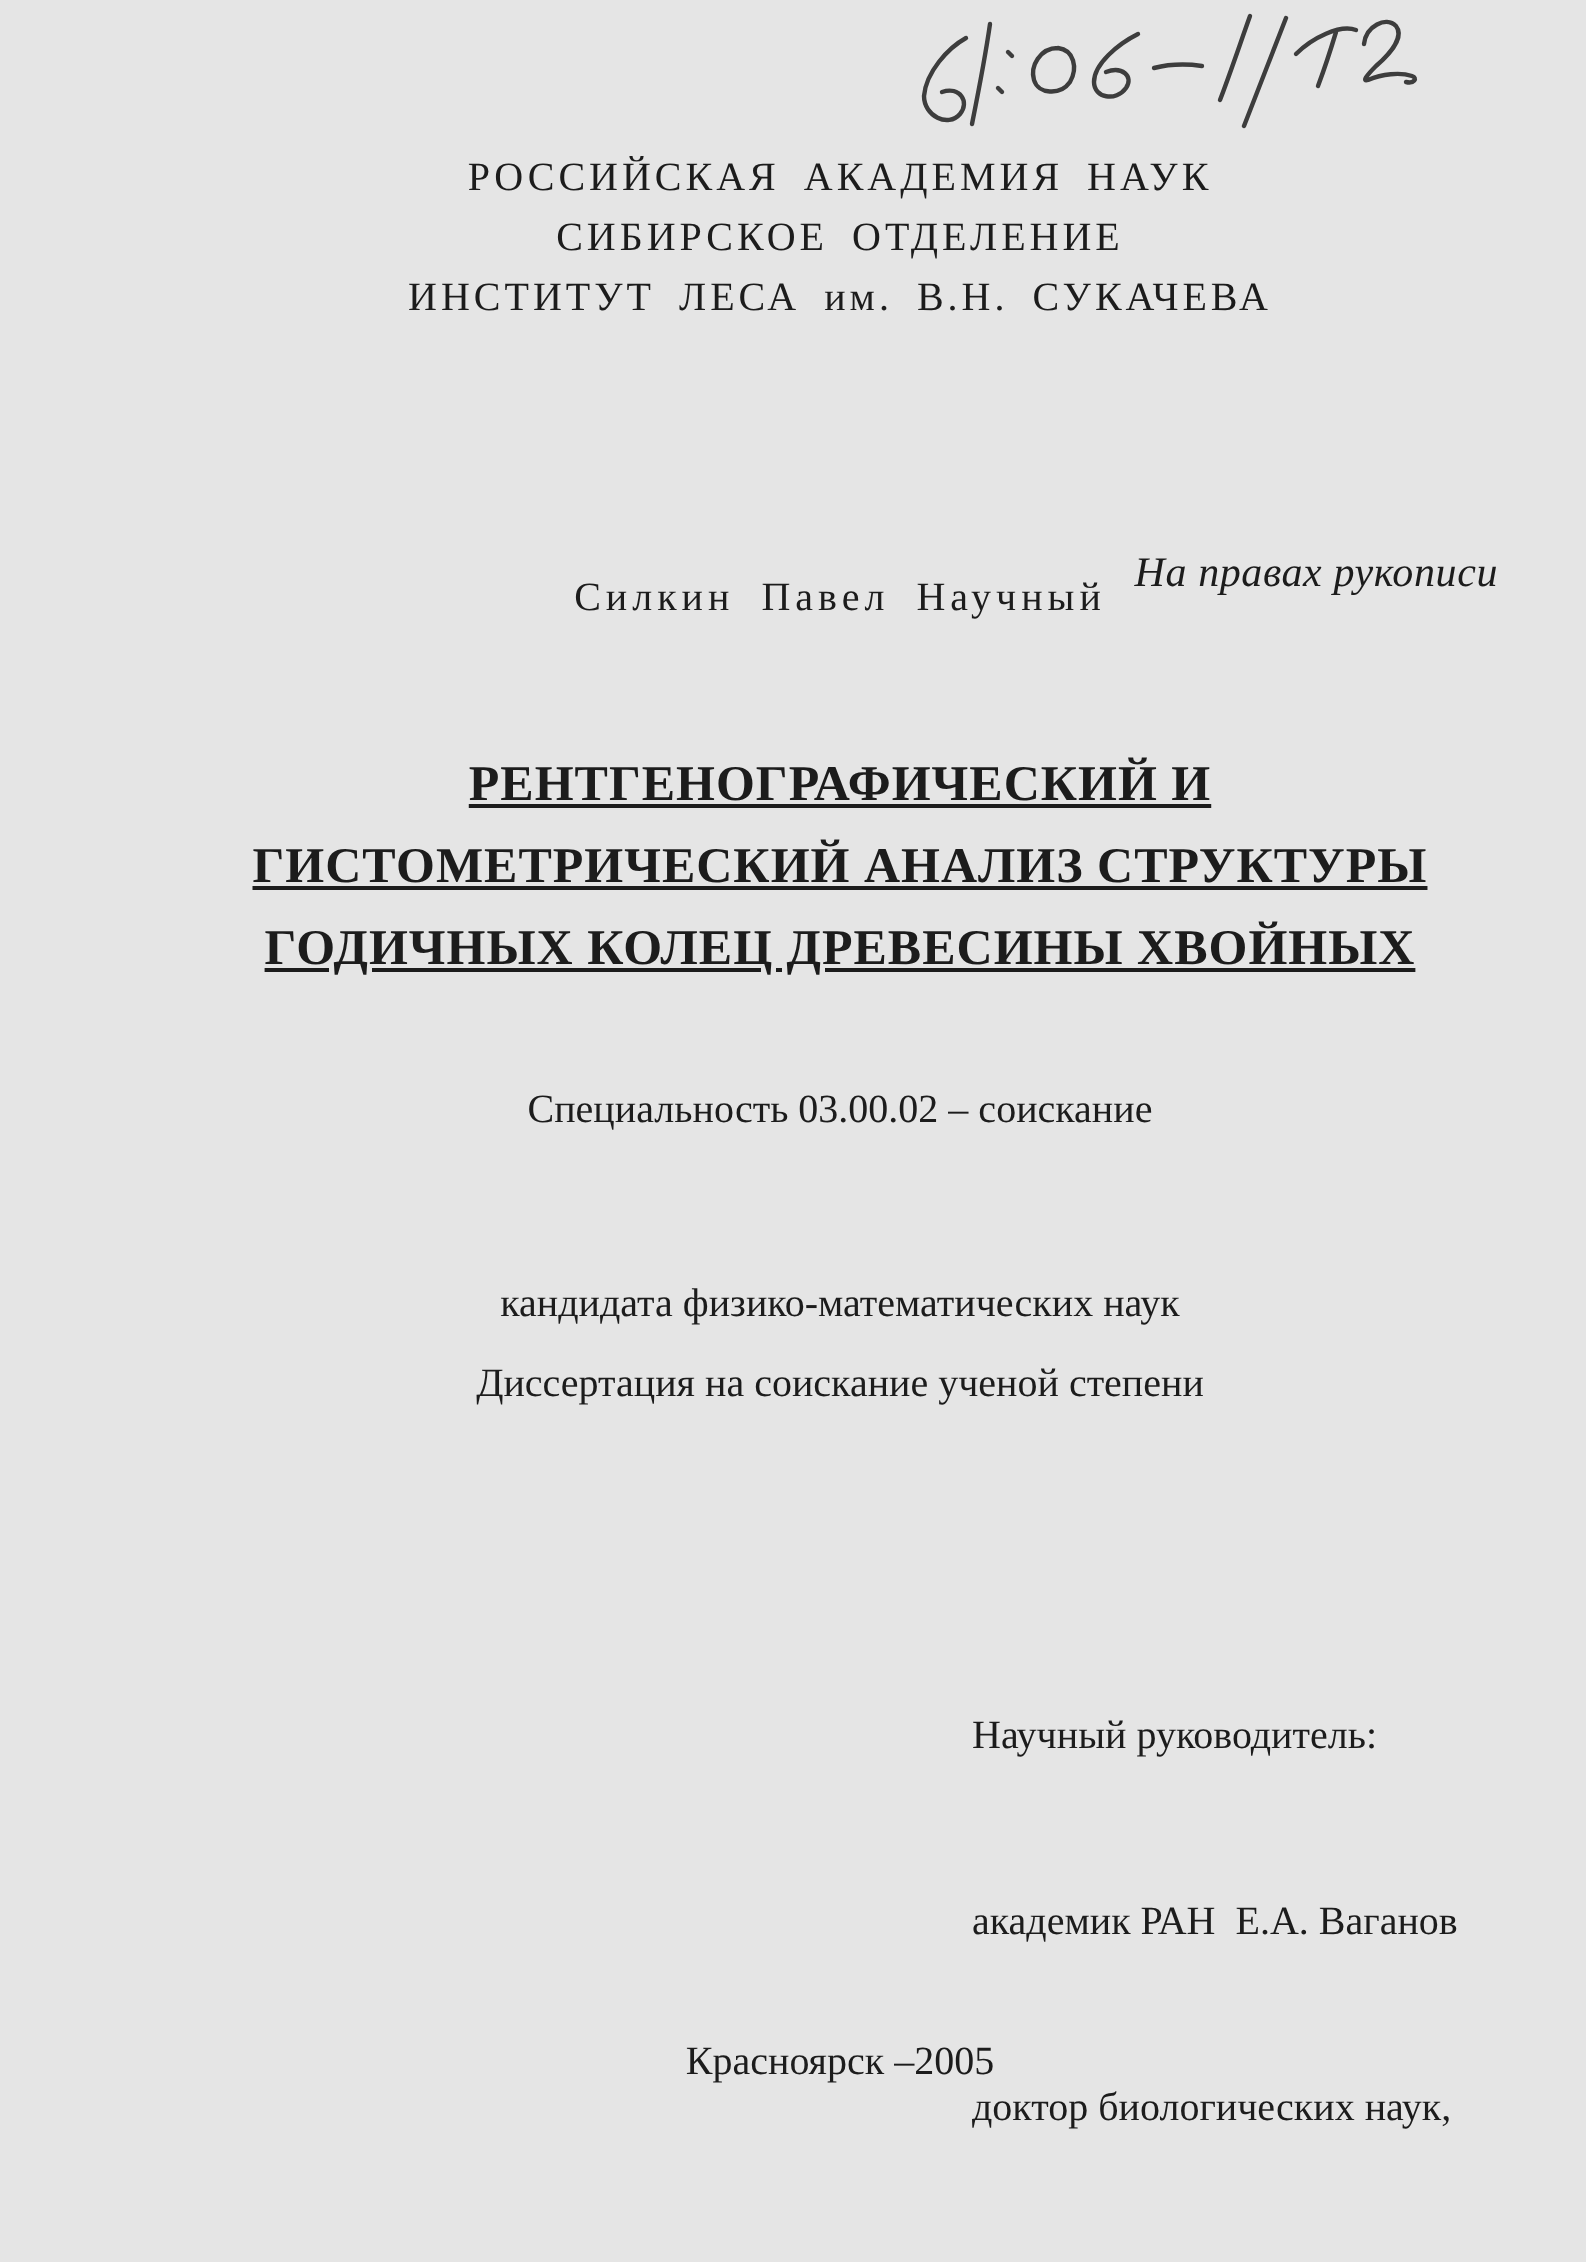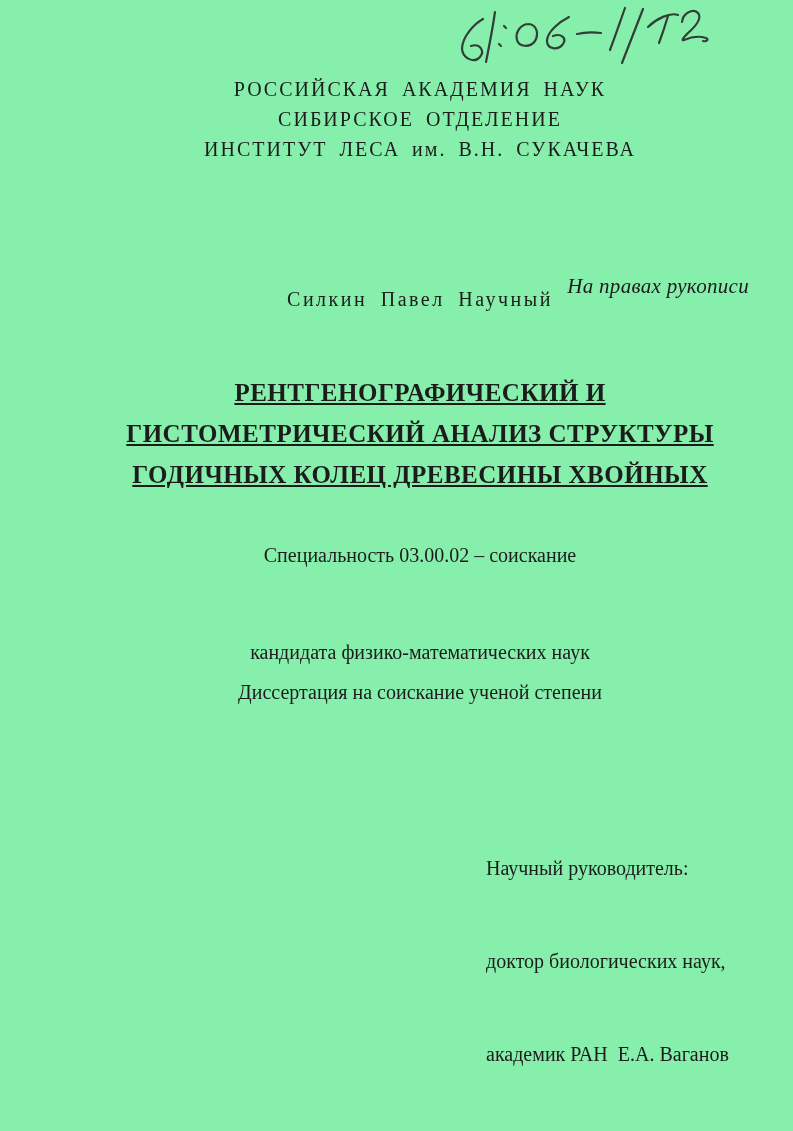--- a/index.html
+++ b/index.html
@@ -11,21 +11,21 @@
     width: 793px;
     height: 1131px;
     position: relative;
     overflow: hidden;
     font-family: "Liberation Serif", serif;
     color: #1c1c1c;
   }
   .page {
     position: absolute;
     inset: 0;
-    background: #86efac;
+    background: #e5e5e5;
   }
   .center-col {
     position: absolute;
     left: 47px;
     width: 746px;
     text-align: center;
   }
   .header-block {
     top: 74px;
     font-size: 20px;
@@ -143,18 +143,19 @@
 
   <div class="center-col specialty-line">Специальность 03.00.02 – соискание</div>
 
   <div class="center-col degree-block">
     <div>кандидата физико-математических наук</div>
     <div>Диссертация на соискание ученой степени</div>
   </div>
 
   <div class="supervisor-block">
     <div>Научный руководитель:</div>
+    <div>академик РАН  Е.А. Ваганов</div>
     <div>доктор биологических наук,</div>
-    <div>академик РАН  Е.А. Ваганов</div>
   </div>
 
+  <div class="center-col imprint-line">Красноярск –2005</div>
 
 </div>
 
 </body></html>

